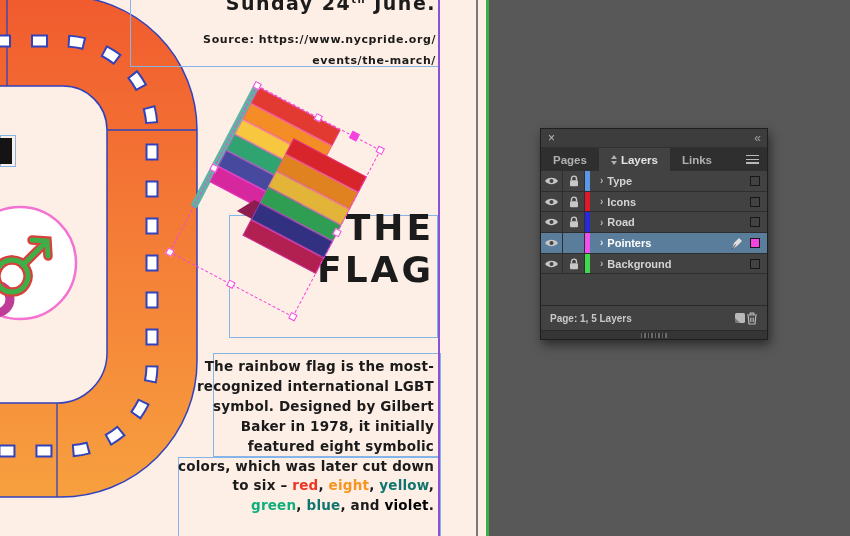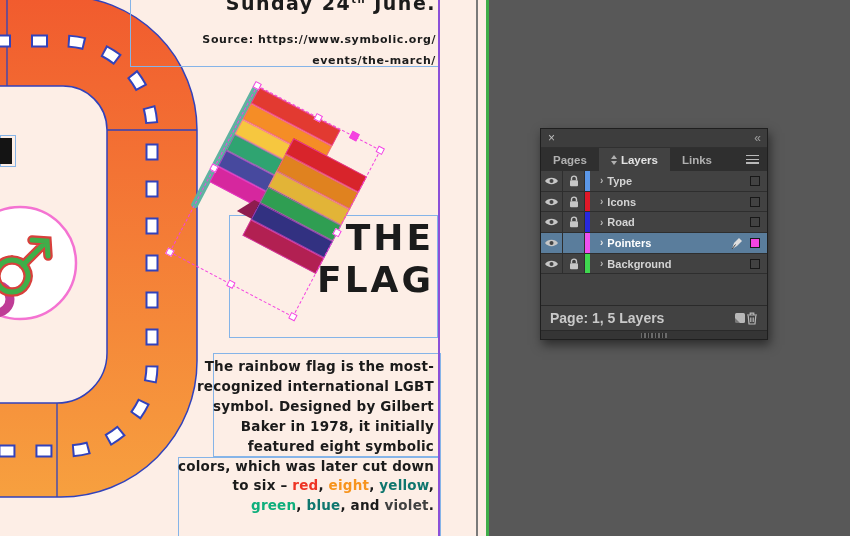--- a/index.html
+++ b/index.html
@@ -15,21 +15,21 @@
   .blackchip{position:absolute;left:0;top:138px;width:12px;height:26px;background:#141414;}
   .chipframe{position:absolute;left:0;top:135px;width:16px;height:32px;border:1px solid var(--c-frame-edge,#85b4e8);box-sizing:border-box;}
   .fline{position:absolute;background:var(--c-frame-edge,#85b4e8);}
   .frame{position:absolute;border:1px solid var(--c-frame-edge,#85b4e8);box-sizing:border-box;}
   .guide-v{position:absolute;top:0;width:1.5px;height:536px;background:var(--c-margin-guide,#8b4fd8);}
   
   .doc-text{position:absolute;color:#1b1b1b;text-align:right;font-weight:700;}
   .date-line{left:210px;top:-8px;width:226px;font-size:19px;letter-spacing:1.5px;}
   .date-line sup{font-size:10px;}
   .source-block{left:180px;top:29px;width:256px;font-size:11px;line-height:21px;letter-spacing:.6px;}
-  .title-block{left:229px;top:217px;width:205px;font-size:36px;font-weight:800;line-height:41.5px;letter-spacing:3px;}
+  .title-block{left:229px;top:207px;width:205px;font-size:36px;font-weight:800;line-height:41.5px;letter-spacing:3px;}
   .body-block{left:178px;top:357px;width:256px;font-size:13.5px;line-height:19.9px;letter-spacing:.2px;}
   
   .flag{position:absolute;left:257px;top:85px;width:140px;height:189px;transform:rotate(27.7deg);transform-origin:0 0;}
   .flag .selbox{position:absolute;inset:0;border:1px dashed var(--c-selection,#f444e0);}
   .flag .pole{position:absolute;left:-3px;top:-3px;width:7px;height:141px;border-radius:3px;background:var(--c-pole,#5fb3a1);}
   .panelA{position:absolute;left:3px;top:1px;width:92px;height:107px;}
   .panelB{position:absolute;left:57px;top:30px;width:83px;height:110px;}
   .stripe{width:100%;height:16.666%;box-shadow:inset 0 0 0 1px rgba(244,68,224,.55);}
   .fold{position:absolute;left:46px;top:103px;width:46px;height:18px;background:#8e1c4e;transform:skewX(-30deg);}
   .h{position:absolute;width:7px;height:7px;background:#fff;border:1.5px solid var(--c-selection,#f444e0);box-sizing:border-box;}
@@ -59,21 +59,21 @@
   .cbar{width:5px;height:100%;flex:none;}
   .chev{font-size:10px;color:#b8b8b8;margin:0 4px 0 10px;font-weight:700;}
   .lrow.sel .chev{color:#e8e8e8;}
   .lname{font-size:11px;font-weight:700;color:#d4d4d4;}
   .lrow.sel .lname{color:#fff;}
   .pen{margin-left:auto;display:flex;align-items:center;}
   .proxy{width:8px;height:8px;border:1.5px solid #181818;box-sizing:content-box;background:transparent;margin:0 7px 0 6px;flex:none;}
   .proxy.filled{background:var(--c-selection,#f444e0);}
   .proxy.pad{margin-left:auto;}
   .p-spacer{flex:1;}
-  .p-status{flex:none;height:24px;border-top:1px solid #2a2a2a;display:flex;align-items:center;padding:0 9px;font-size:14px;font-weight:700;color:#c9c9c9;}
+  .p-status{flex:none;height:24px;border-top:1px solid #2a2a2a;display:flex;align-items:center;padding:0 9px;font-size:10px;font-weight:700;color:#c9c9c9;}
   .p-status .txt{margin-right:auto;}
   .p-grip{flex:none;height:8px;background:#353535;border-top:1px solid #2a2a2a;display:flex;align-items:center;justify-content:center;}
   .gripbar{width:26px;height:5px;background:repeating-linear-gradient(90deg,#6a6a6a 0 1.5px,#2c2c2c 1.5px 3.5px);}
 </style>
 </head>
 <body>
 
 <div class="app">
 
   <div class="page">
@@ -108,36 +108,36 @@
     <span class="frame" style="left:229px;top:215px;width:209px;height:123px;"></span>
     <span class="frame" style="left:213px;top:353px;width:228px;height:104px;"></span>
     <span class="frame" style="left:178px;top:457px;width:263px;height:85px;"></span>
 
     <span class="guide-v" style="left:438px;"></span>
 
     <div class="doc-text date-line">
       <span>Sunday 24</span><sup>th</sup><span> June.</span>
     </div>
     <div class="doc-text source-block">
-      <div>Source: https://www.symbolic.org/</div>
+      <div>Source: https://www.nycpride.org/</div>
       <div>events/the-march/</div>
     </div>
     <div class="doc-text title-block">
       <div>THE</div>
       <div>FLAG</div>
     </div>
     <div class="doc-text body-block">
         <div><span>The rainbow flag is the most-</span></div>
         <div><span>recognized international LGBT</span></div>
         <div><span>symbol. Designed by Gilbert</span></div>
         <div><span>Baker in 1978, it initially</span></div>
         <div><span>featured eight symbolic</span></div>
         <div><span>colors, which was later cut down</span></div>
         <div><span>to six – </span><span style="color:#ee3424">red</span><span>, </span><span style="color:#f7941d">eight</span><span>, </span><span style="color:#0f766e">yellow</span><span>,</span></div>
-        <div><span style="color:#0faf7c">green</span><span>, </span><span style="color:#0f766e">blue</span><span>, and </span><span style="color:#404040">violet</span><span>.</span></div>
+        <div><span style="color:#0faf7c">green</span><span>, </span><span style="color:#0f766e">blue</span><span>, and </span><span style="color:#000000">violet</span><span>.</span></div>
       </div>
 
     <div class="flag">
       <span class="pole"></span>
       <div class="panelA">
           <div class="stripe" style="background:#e23a31"></div>
           <div class="stripe" style="background:#f58d26"></div>
           <div class="stripe" style="background:#f6c73f"></div>
           <div class="stripe" style="background:#2fa471"></div>
           <div class="stripe" style="background:#47499e"></div>

